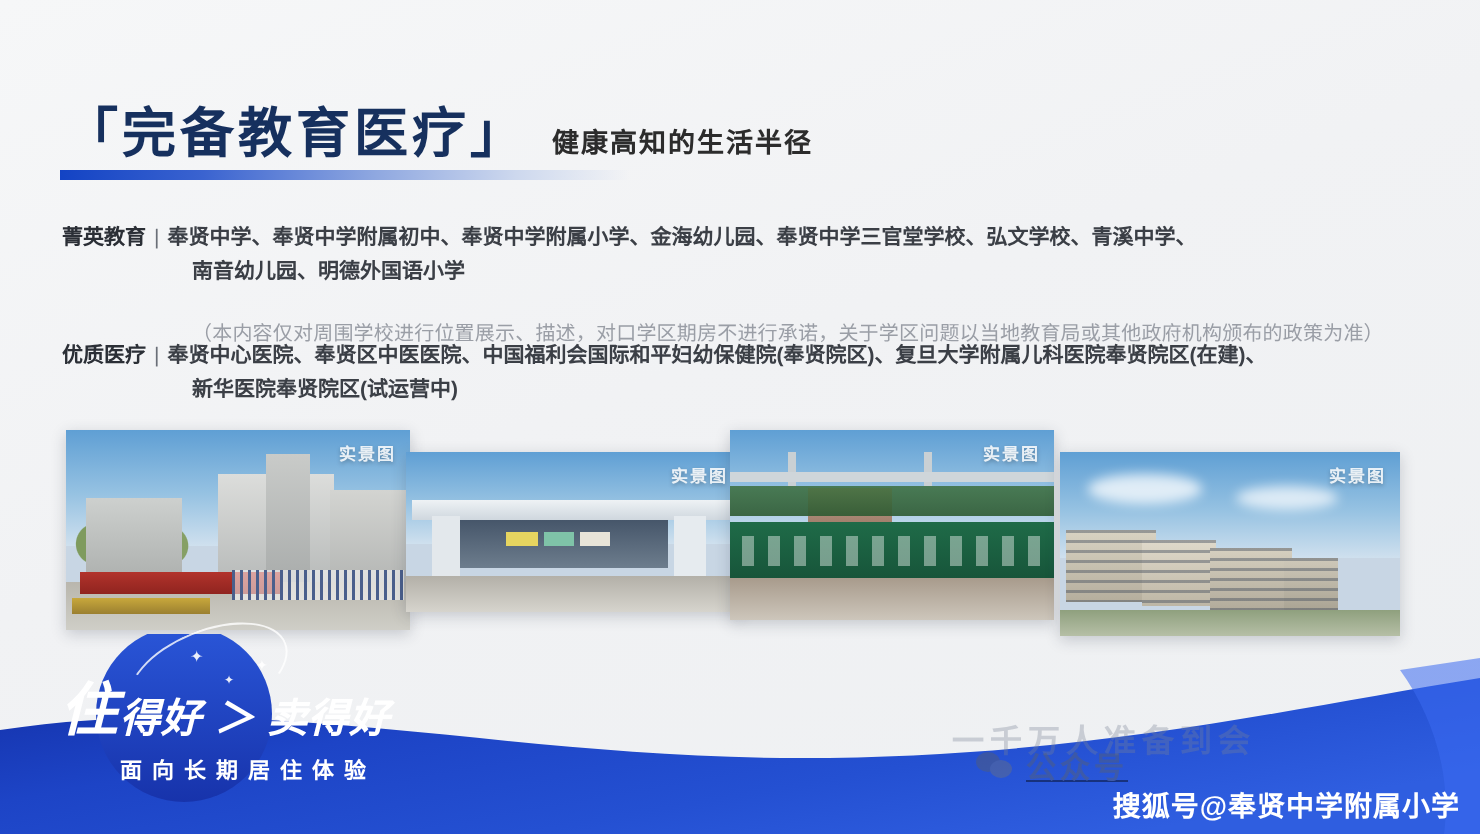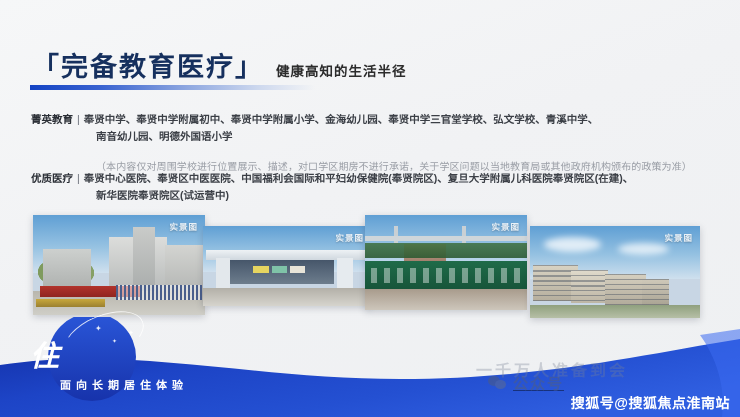--- a/index.html
+++ b/index.html
@@ -434,26 +434,27 @@
     </svg>
   </div>
 
   <div class="arc"></div>
   <span class="spark spark-1">✦</span>
   <span class="spark spark-2">✦</span>
   <span class="spark spark-3">✦</span>
 
   <div class="badge-text">
     <span class="badge-zhu">住</span>
+    <span class="badge-rest">得好 ＞ 卖得好</span>
   </div>
   <div class="badge-sub">面向长期居住体验</div>
 
   <div class="wm-mid">一千万人准备到会</div>
   <div class="wm-gzh">
     <span class="wechat">
       <span class="b1"></span>
       <span class="b2"></span>
     </span>
     <span class="label">公众号</span>
   </div>
-  <div class="wm-sohu">搜狐号@搜狐焦点淮南站</div>
+  <div class="wm-sohu">搜狐号@奉贤中学附属小学</div>
 
 </div>
 
 </body></html>

